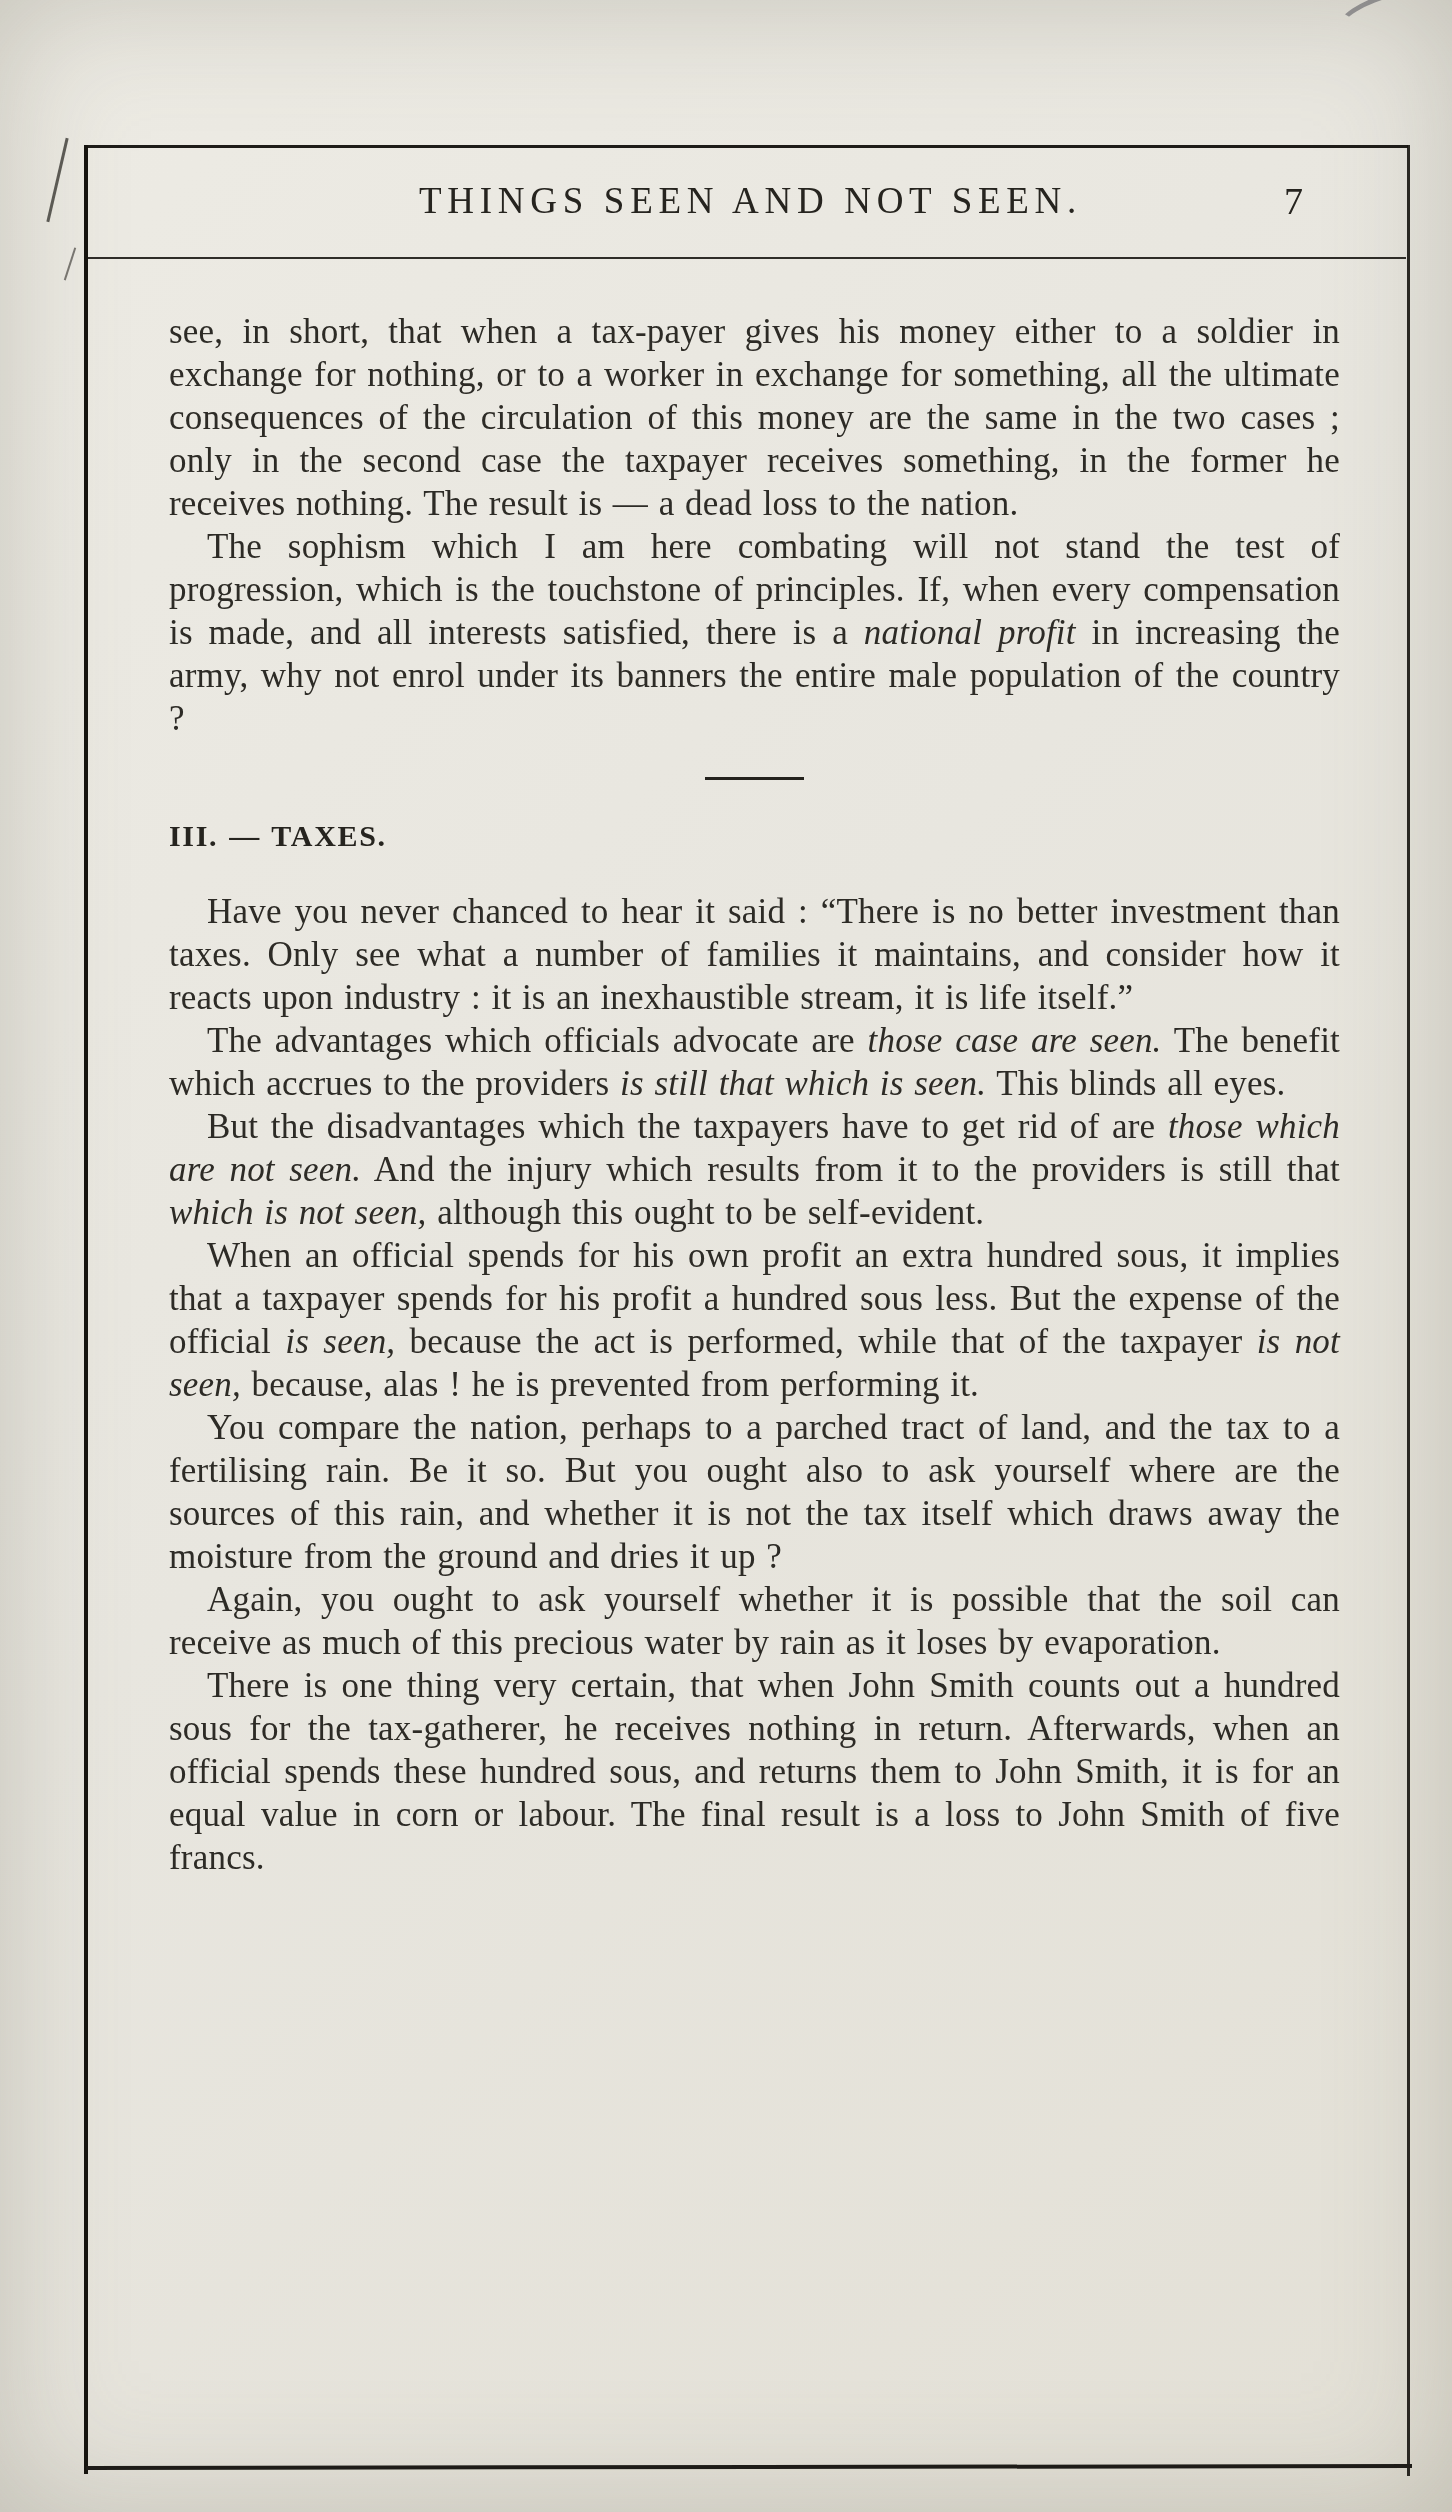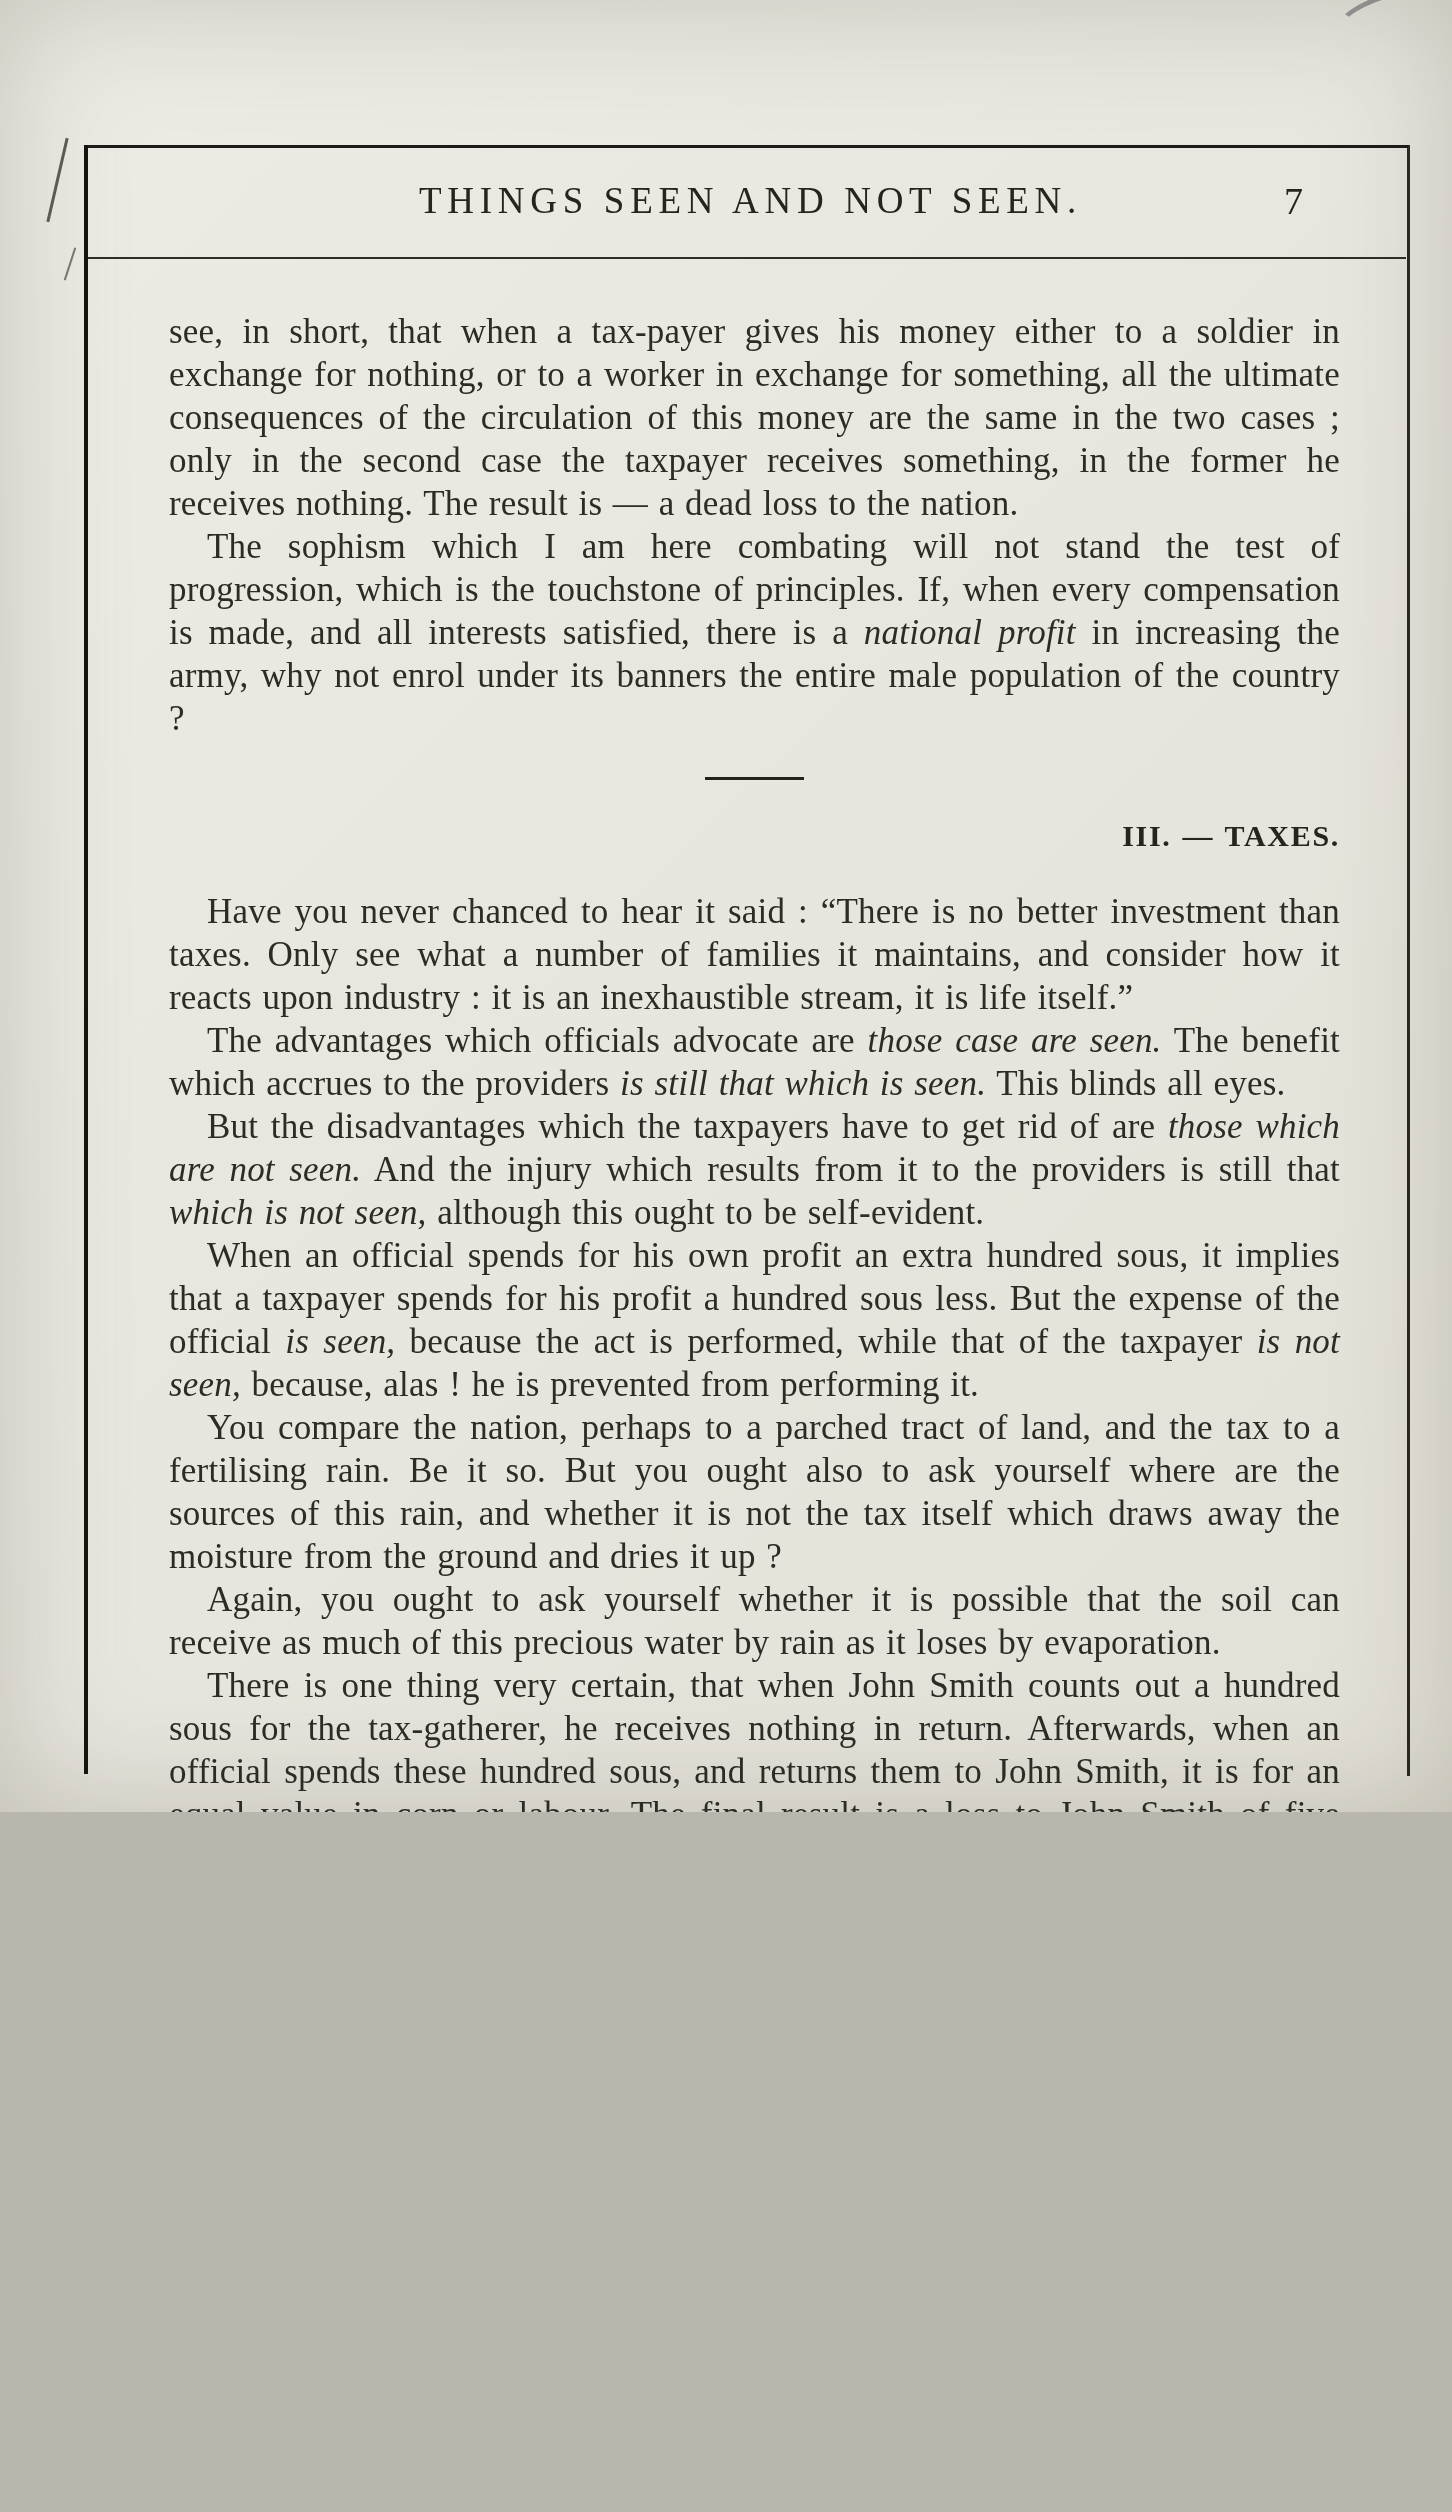--- a/index.html
+++ b/index.html
@@ -4,21 +4,21 @@
 <style>
   html, body {
     margin: 0;
     padding: 0;
     background: #b9b6ae;
     font-family: "Liberation Serif", "DejaVu Serif", serif;
   }
   .scan {
     position: relative;
     width: 1452px;
-    height: 1812px;
+    height: 2512px;
     background: linear-gradient(135deg, #edebe4 0%, #e8e6df 45%, #e3e0d6 100%);
     box-shadow: inset 0 0 126px rgba(110,105,90,0.30);
     overflow: hidden;
     color: #2c2a26;
   }
 
   
   .rule { position: absolute; background: #1e1c18; }
   .rule-top        { left: 85px; right: 44px;  top: 145px;  height: 2.9px; }
   .rule-under-head { left: 87px; right: 46px;  top: 257px;  height: 2.3px; opacity: .92; }
@@ -71,21 +71,21 @@
   .para { margin: 0; }
   .para.indent { text-indent: 38px; }
   .para i { font-style: italic; }
 
   .divider {
     width: 99px; height: 2.9px; background: #24221d;
     margin: 37px auto 34px auto;
   }
   .section-heading {
     margin: 0 0 33px 0;
-    text-align: right;
+    text-align: left;
     font-size: 30px; font-weight: bold;
     letter-spacing: 1.7px;
     color: #26241f;
     text-indent: 0;
   }
 </style>
 </head>
 <body>
 
 <div class="scan">

